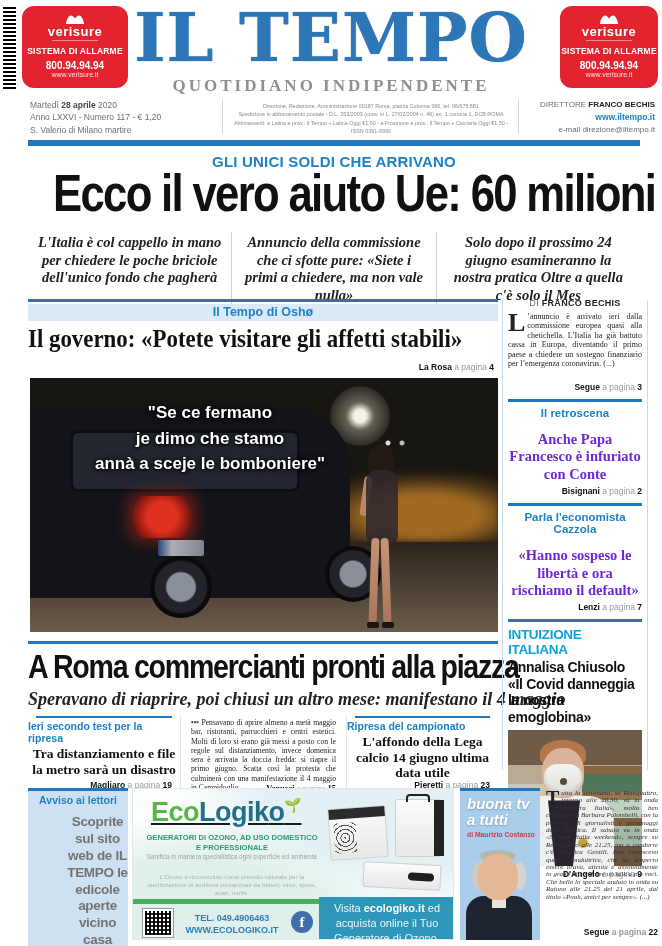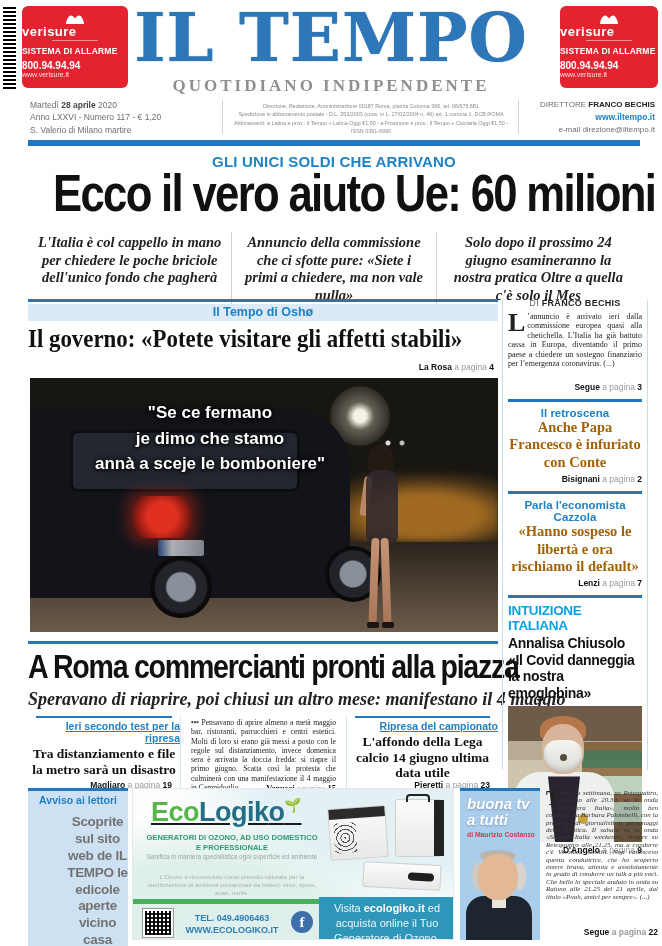--- a/index.html
+++ b/index.html
@@ -8,21 +8,21 @@
     position:relative; width:662px; height:946px; margin:0 auto;
     background:#ffffff; overflow:hidden;
     font-family:"Liberation Sans", sans-serif; color:#1a1a1a;
   }
   .abs { position:absolute; }
 
   
   .barcode { left:2px; top:6px; width:15px; height:84px;
     background:repeating-linear-gradient(180deg,#000 0 2px,#fff 2px 4px);
     border:1px solid #fff; }
-  .verisure { background:#e32430; color:#fff; text-align:left; overflow:hidden; border-radius:6px; }
+  .verisure { background:#e32430; color:#fff; text-align:center; overflow:hidden; border-radius:12px; }
   .verisure-left { left:22px; top:6px; width:106px; height:82px; }
   .verisure-right { left:560px; top:6px; width:98px; height:82px; }
   .verisure .mark { display:block; margin:6px auto 0; width:22px; height:13px; }
   .verisure .brand { font-size:13px; font-weight:bold; letter-spacing:.5px; line-height:1.05; }
   .verisure .brand-sub { font-size:4px; letter-spacing:1px; opacity:.8; border-top:1px solid rgba(255,255,255,.6); width:46px; margin:1px auto 4px; padding-top:1px;}
   .verisure .alarm { font-size:8.5px; font-weight:bold; letter-spacing:.2px; }
   .verisure .phone { font-size:10px; font-weight:bold; margin-top:4px; }
   .verisure .site { font-size:7px; opacity:.85; }
 
   .masthead { left:130px; right:130px; top:4px; text-align:center;
@@ -113,21 +113,21 @@
     transform:scaleX(.84); transform-origin:0 0; }
   .roma-deck { left:28px; top:688px; width:470px; white-space:nowrap;
     font-family:"Liberation Serif",serif; font-style:italic; font-weight:bold;
     font-size:19px; color:#222; transform:scaleX(.95); transform-origin:0 0; }
   .roma-cols { left:28px; top:716px; width:470px; height:76px; display:flex; }
   .roma-col { position:relative; overflow:hidden; }
   .roma-col-side { width:152px; }
   .roma-col-mid { width:166px; padding:2px 10px 0; }
   .roma-col + .roma-col { border-left:1px solid #d8e6f2; }
   .mini-rule { height:2px; background:#2176bc; width:90%; margin:0 auto 2px; }
-  .mini-kicker { text-align:right; color:#1d82c6; font-weight:bold; font-size:10.5px; margin-top:2px;text-decoration:underline; }
+  .mini-kicker { text-align:left; color:#1d82c6; font-weight:bold; font-size:10.5px; margin-top:2px; }
   .mini-title { text-align:center; font-family:"Liberation Serif",serif; font-weight:bold;
     font-size:13.5px; line-height:1.15; margin-top:2px; color:#111; }
   .mini-byline { position:absolute; right:8px; bottom:2px; }
   .roma-body { font-family:"Liberation Serif",serif; font-size:7.6px; line-height:1.22;
     text-align:justify; color:#222; }
   .roma-body .bullets { color:#444; font-weight:bold; }
   .roma-body .inline-byline { float:right; }
 
   
   .rail-sep { left:502px; top:300px; width:1px; height:470px; background:#c9ddee; }
@@ -136,21 +136,21 @@
   .rail-byline-head { text-align:center; font-size:9px; color:#666; letter-spacing:.3px; }
   .rail-byline-head b { color:#222; }
   .rail-body { margin-top:4px; font-family:"Liberation Serif",serif; font-size:8px;
     line-height:1.18; text-align:justify; color:#222; height:68px; overflow:hidden; }
   .dropcap { float:left; font-family:"Liberation Serif",serif; font-weight:bold;
     font-size:26px; line-height:22px; padding-right:2px; color:#222; }
   .rail-segue { text-align:right; margin-top:2px; }
   .rail-rule { height:3px; background:#2176bc; margin:7px 0 5px; }
   .rail-kicker { text-align:center; color:#1d82c6; font-weight:bold; font-size:11.5px; }
   .rail-title { text-align:center; font-family:"Liberation Serif",serif; font-weight:bold;
-    font-size:14.5px; line-height:1.2; margin-top:0; color:#a16207; }
+    font-size:14.5px; line-height:1.2; margin-top:12px; color:#6d28d9; }
   .rail-byline { text-align:right; margin-top:3px; }
   .intuizione-kicker { color:#0aa2e0; font-weight:bold; font-size:13.5px; letter-spacing:-.3px; }
   .intuizione-title { font-weight:bold; font-size:14px; line-height:1.18; letter-spacing:-.3px;
     margin-top:2px; color:#111; }
 
   .photo-pharm { position:relative; margin-top:5px; width:134px; height:136px; overflow:hidden;
     background:linear-gradient(180deg,#6e5c49 0 26%, #b9ab93 26% 40%, #cfc4ae 40%); }
   .pp-shelf { position:absolute; right:0; top:36px; width:60px; height:100px;
     background:linear-gradient(180deg,#7b5a35 0 8px, #3c6b4e 8px 26px, #8a6a40 26px 34px, #bcd3c2 34px 52px, #6e4e2e 52px 60px, #9db7a4 60px 80px, #55402a 80px); opacity:.85; }
   .pp-head { position:absolute; left:34px; top:18px; width:42px; height:50px; border-radius:46% 46% 42% 42%;

